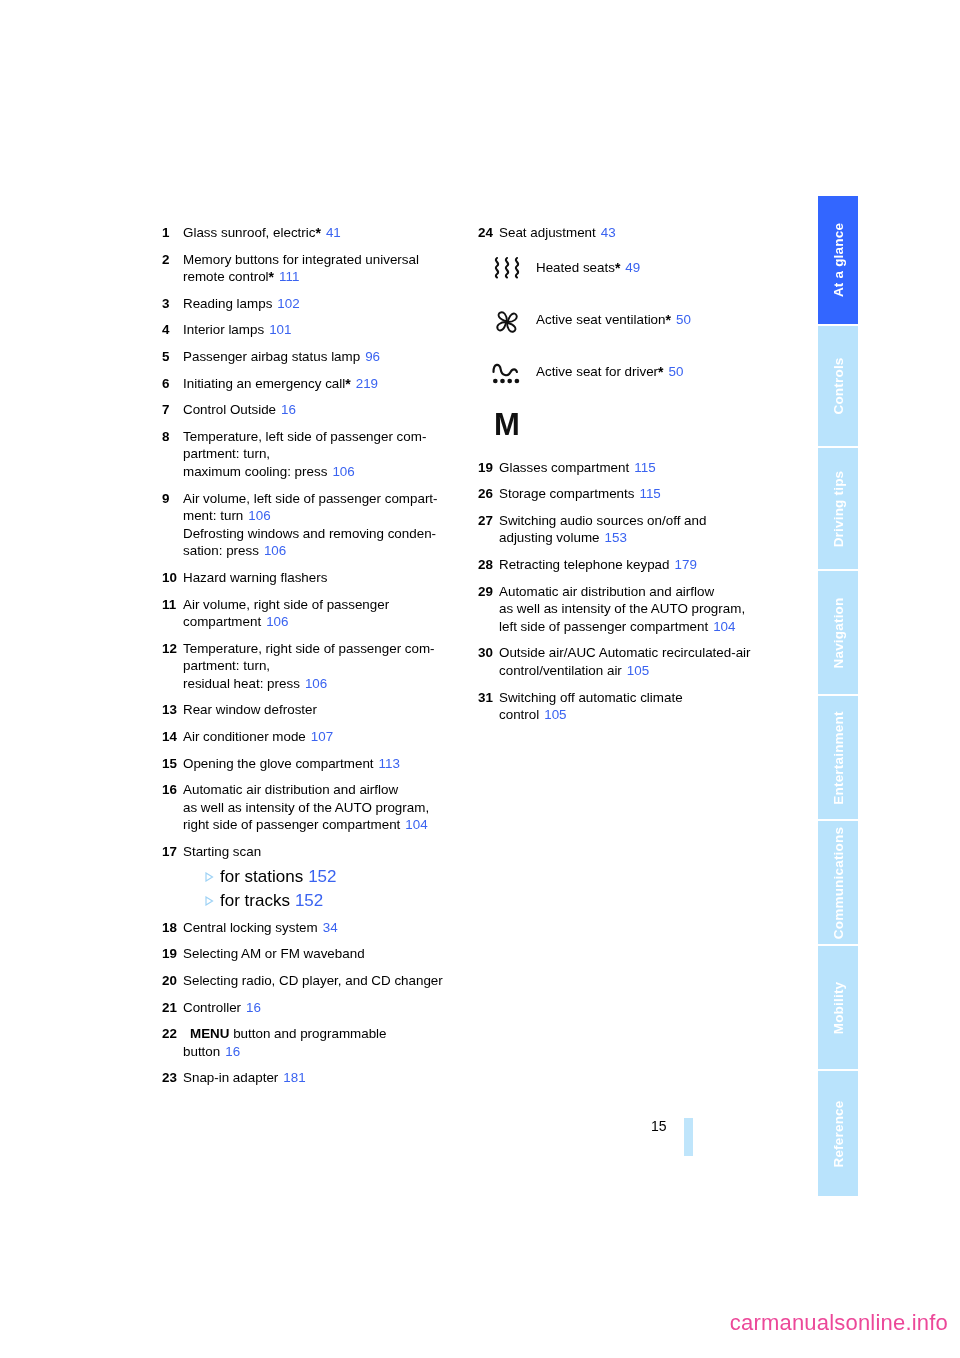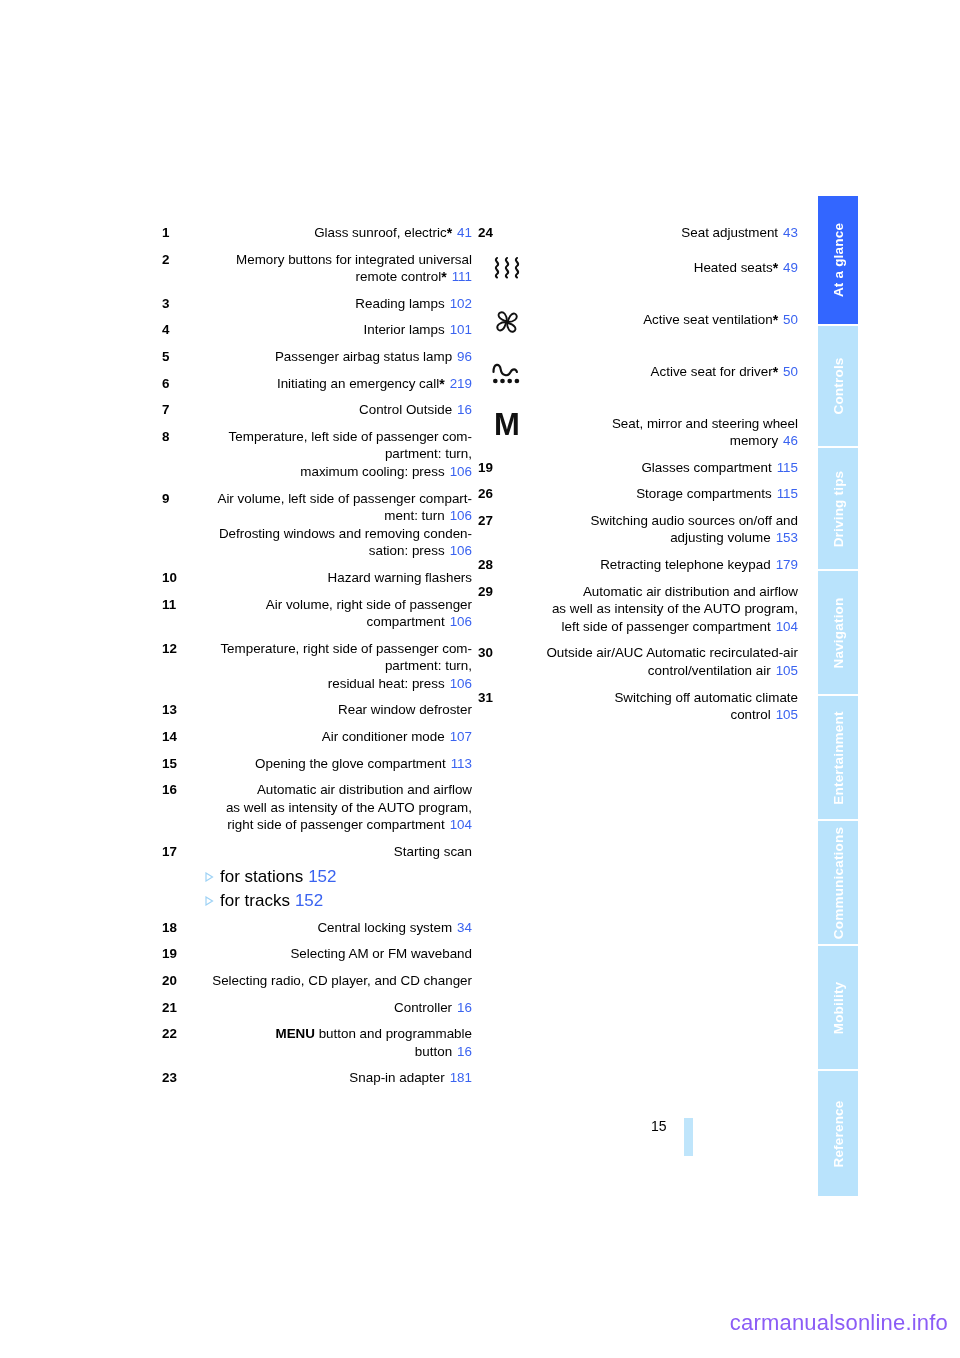--- a/index.html
+++ b/index.html
@@ -81,21 +81,21 @@
   .entry-num {
     font-weight: bold;
     min-width: 21px;
     flex: 0 0 21px;
     text-align: left;
     color: #000000;
   }
   .entry-body {
     flex: 1 1 auto;
   }
-  .ln { display: block; text-align: right; }
+  .ln { display: block; }
   .pg {
     color: #3a63f0;
     margin-left: 5px;
     white-space: nowrap;
   }
   .ast {
     font-weight: bold;
     font-size: 14px;
     vertical-align: baseline;
     position: relative;
@@ -122,21 +122,20 @@
   .tri svg { display: block; margin-top: 5px; }
 
   
   .icon-row {
     display: flex;
     align-items: flex-start;
     margin-bottom: 8px;
     font-size: 13.4px;
     line-height: 17.6px;
     min-height: 44px;
-    gap: 40px;
   }
   .icon-cell {
     flex: 0 0 58px;
     width: 58px;
     display: flex;
     align-items: center;
     justify-content: center;
     padding-top: 2px;
   }
   .icon-text {
@@ -168,21 +167,21 @@
     height: 38px;
     background: #bfe5fb;
   }
   #watermark {
     position: absolute;
     left: 0;
     top: 1310px;
     width: 948px;
     text-align: right;
     font-size: 22px;
-    color: #8b5cf6;
+    color: #ec4899;
     font-family: "Liberation Sans", sans-serif;
     letter-spacing: 0.2px;
   }
 </style>
 </head>
 <body>
 
 <div id="page">
 
   <div id="content">
@@ -401,24 +400,20 @@
             </svg>
           </span>
           <span class="icon-text">
             <span class="ln"><span>Active seat for driver</span><span class="ast">*</span><span class="pg">50</span></span>
           </span>
         </div>
         <div class="icon-row">
           <span class="icon-cell">
             <span class="icon-glyph-m">M</span>
           </span>
-          <span class="icon-text">
-            <span class="ln"><span>Seat, mirror and steering wheel</span></span>
-            <span class="ln"><span>memory</span><span class="pg">46</span></span>
-          </span>
         </div>
         <div class="entry">
           <span class="entry-num">19</span>
           <span class="entry-body">
             <span class="ln"><span>Glasses compartment</span><span class="pg">115</span></span>
           </span>
         </div>
         <div class="entry">
           <span class="entry-num">26</span>
           <span class="entry-body">

